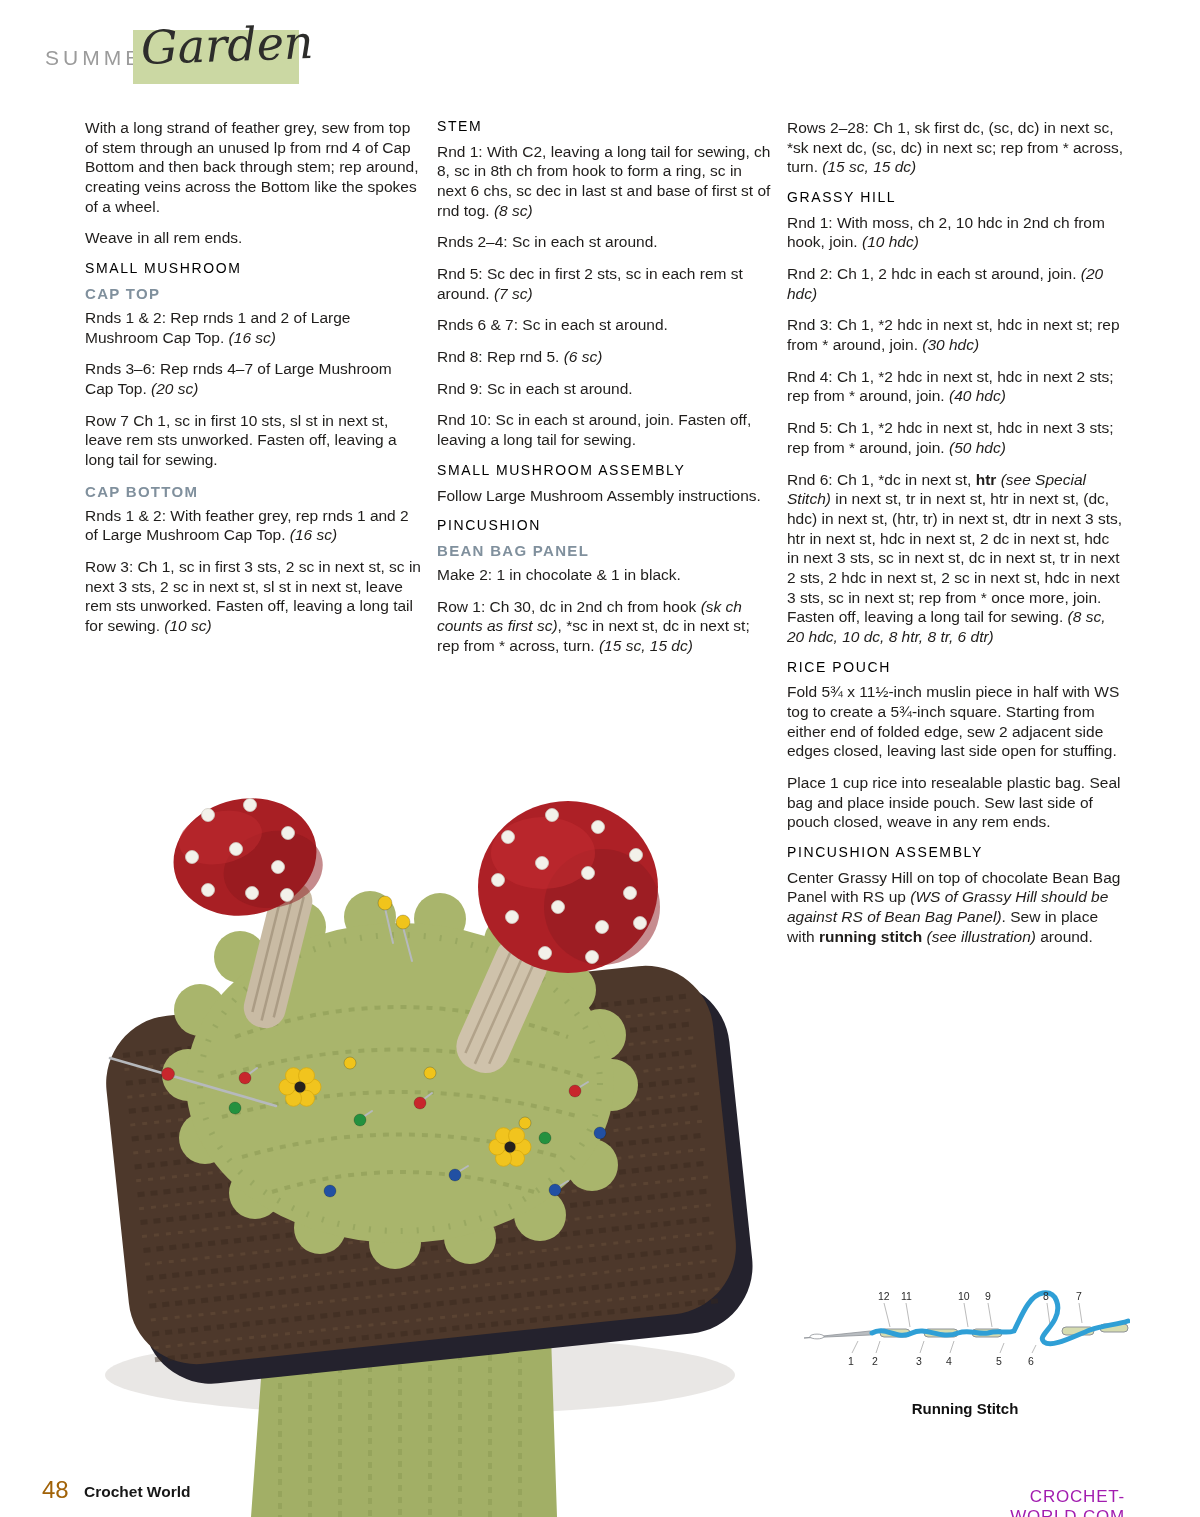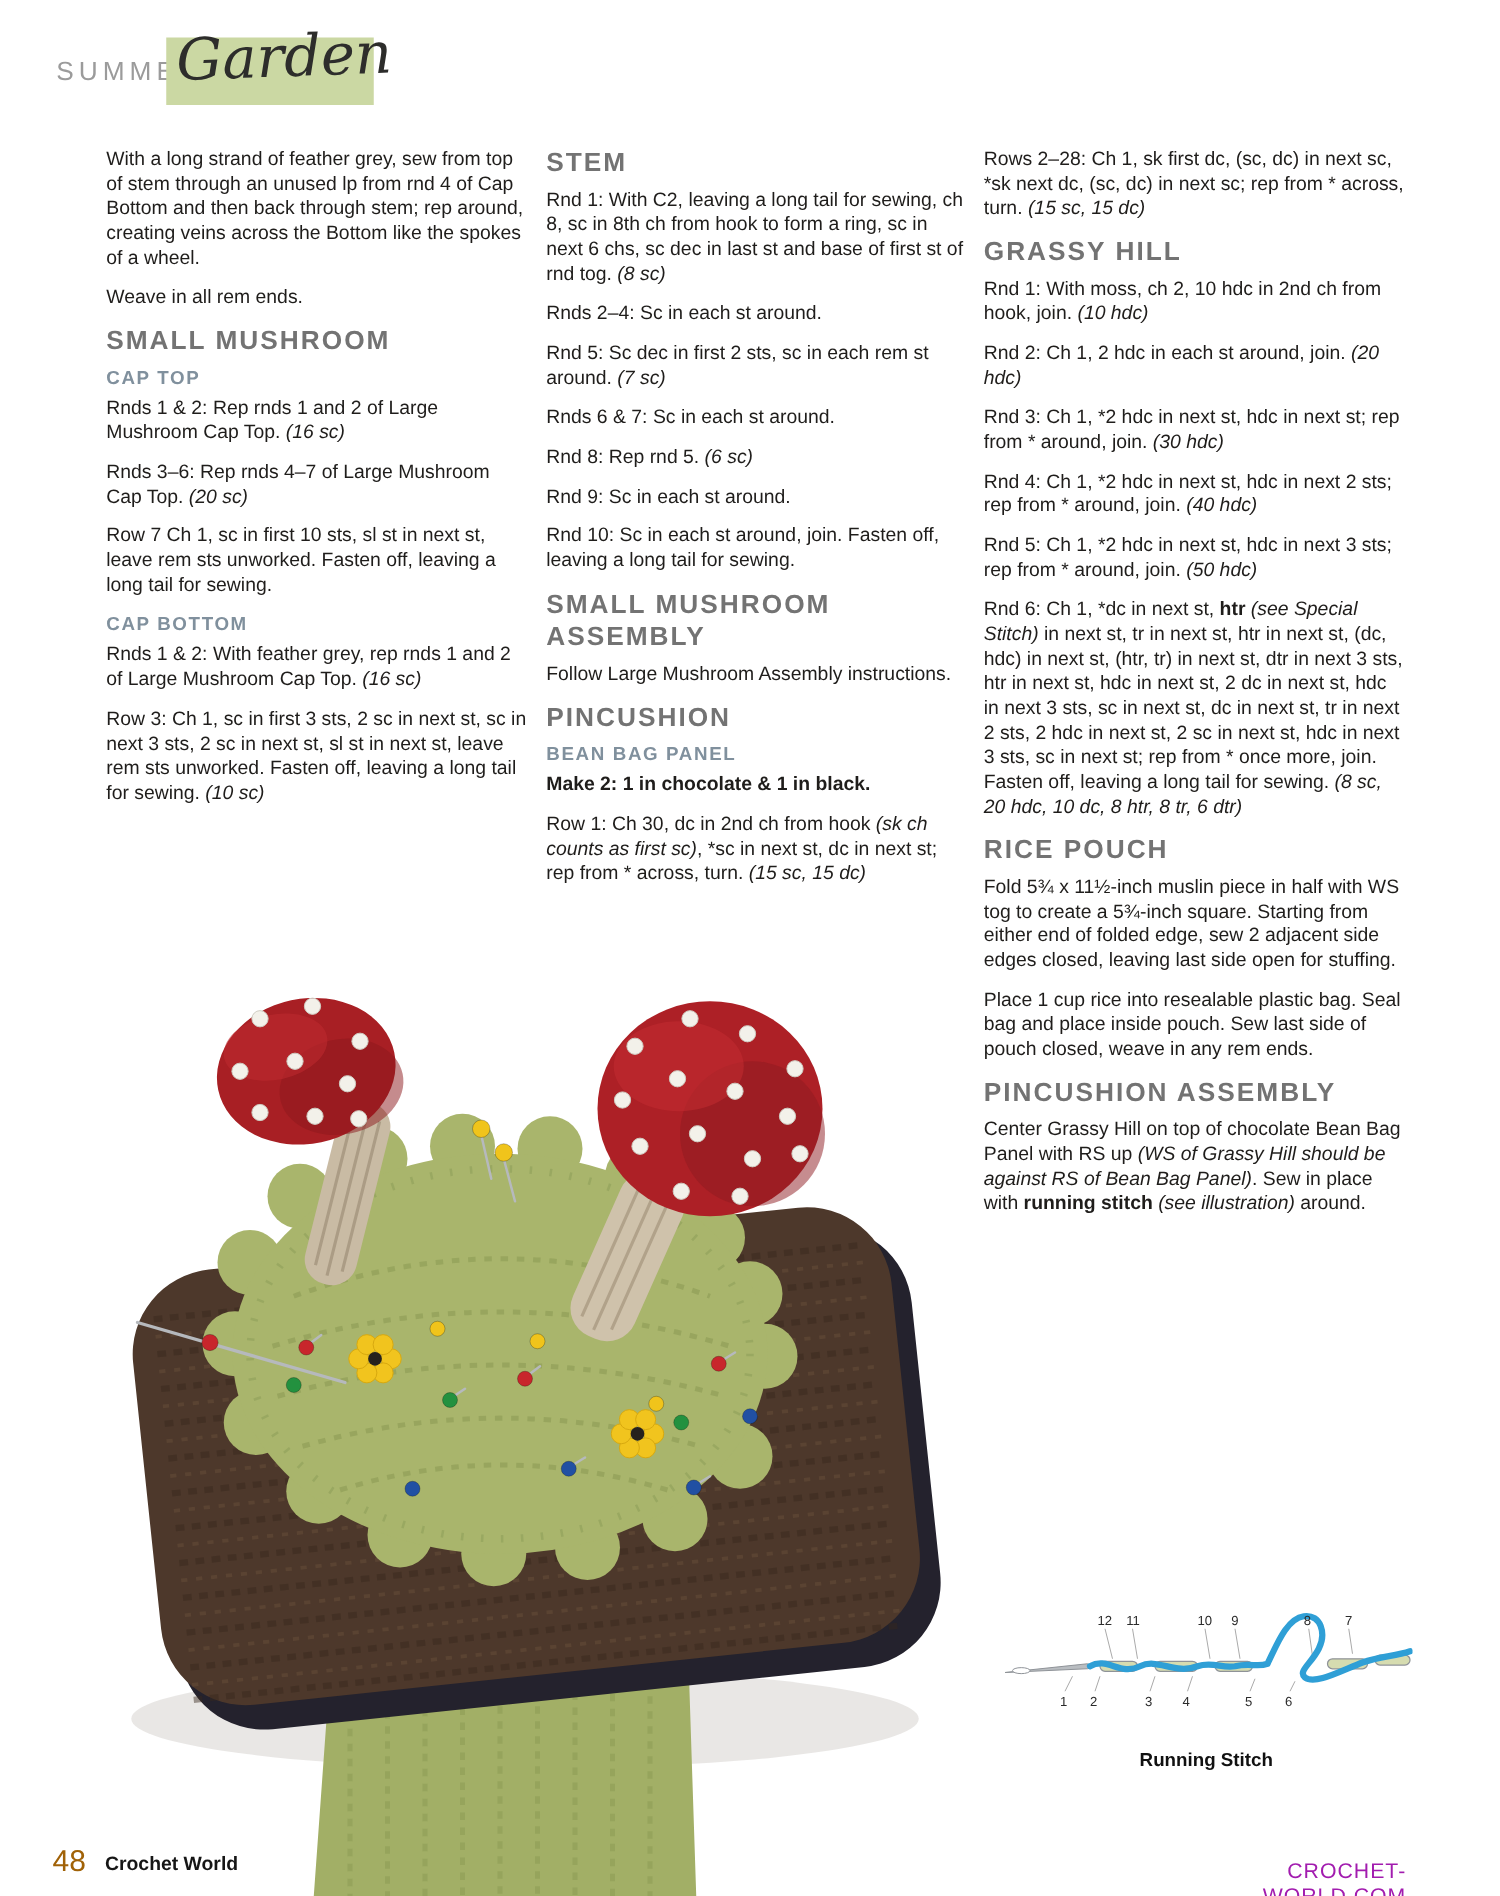--- a/index.html
+++ b/index.html
@@ -10,27 +10,27 @@
   
   .masthead { position:absolute; left:45px; top:26px; height:64px; }
   .kicker { position:absolute; left:0; top:20px; font-size:21px; letter-spacing:4px; color:#9b9b9b; }
   .greenbox { position:absolute; left:88px; top:4px; width:166px; height:54px; background:#cbd8a3; }
   .wordmark { position:absolute; left:96px; top:-8px; font-family:"DejaVu Serif", serif; font-style:italic; font-size:46px; color:#2d2d2b; transform:rotate(-2deg); }
 
   
   .col { position:absolute; top:118px; width:337px; font-size:15.5px; line-height:1.27; color:#1f1d1b; }
   #col1 { left:85px; } #col2 { left:437px; } #col3 { left:787px; }
   .col p { margin:0 0 12px 0; }
-  h2.sec { color:#737373; font-size:21px; letter-spacing:1.6px; margin:9px 0 6px 0; font-weight:bold; }
+  h2.sec { color:#000000; font-size:14px; letter-spacing:1.6px; margin:9px 0 6px 0; font-weight:normal; }
   h3.sub { color:#80909d; font-size:15px; letter-spacing:1.3px; margin:5px 0 5px 0; font-weight:bold; }
   .lbl { font-weight:normal; }
   .cnt { font-style:italic; }
   .it  { font-style:italic; }
   .bld { font-weight:bold; }
-  p.boldline { font-weight:bold; }
+  p.boldline { font-weight:normal; }
 
   
   .photo { position:absolute; left:40px; top:775px; width:720px; height:742px; }
 
   
   .diagram { position:absolute; left:800px; top:1285px; width:330px; height:130px; }
   .diagram-caption { position:absolute; left:800px; top:1400px; width:330px; text-align:center; font-weight:bold; font-size:15px; color:#111; }
   .dg-num { font-size:10.5px; fill:#2b2b2b; font-family:"Liberation Sans", sans-serif; }
 
   

